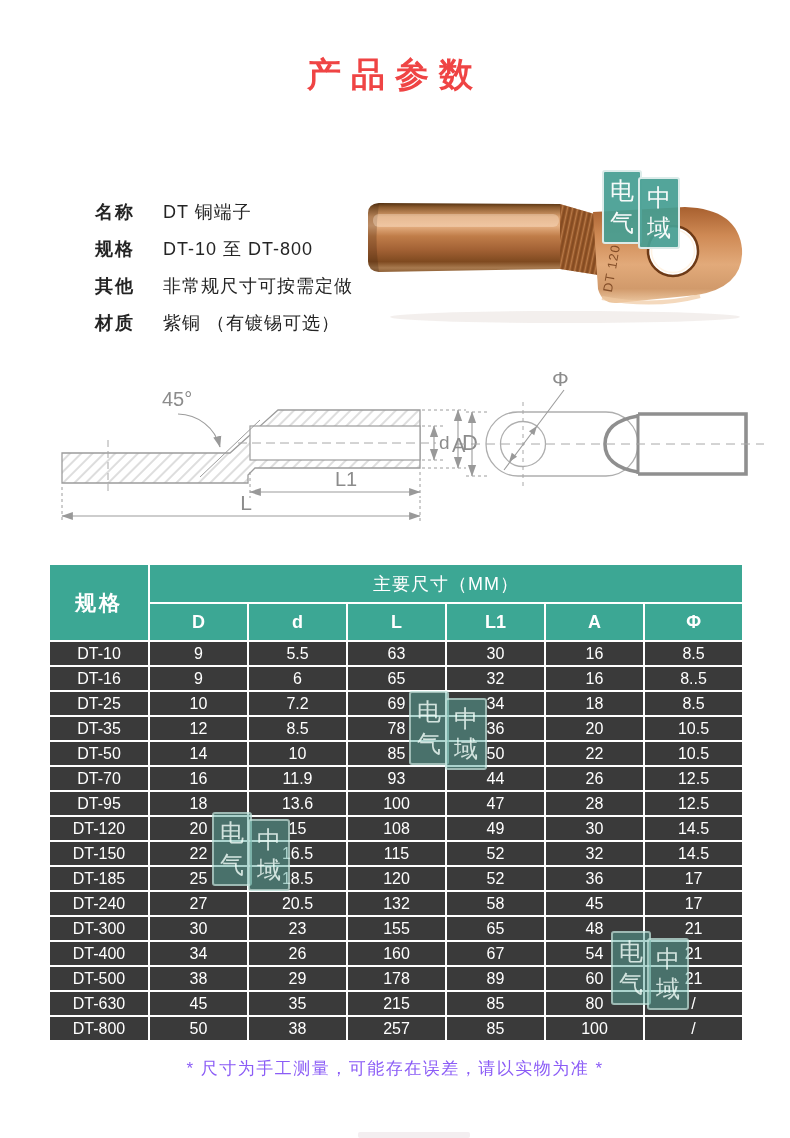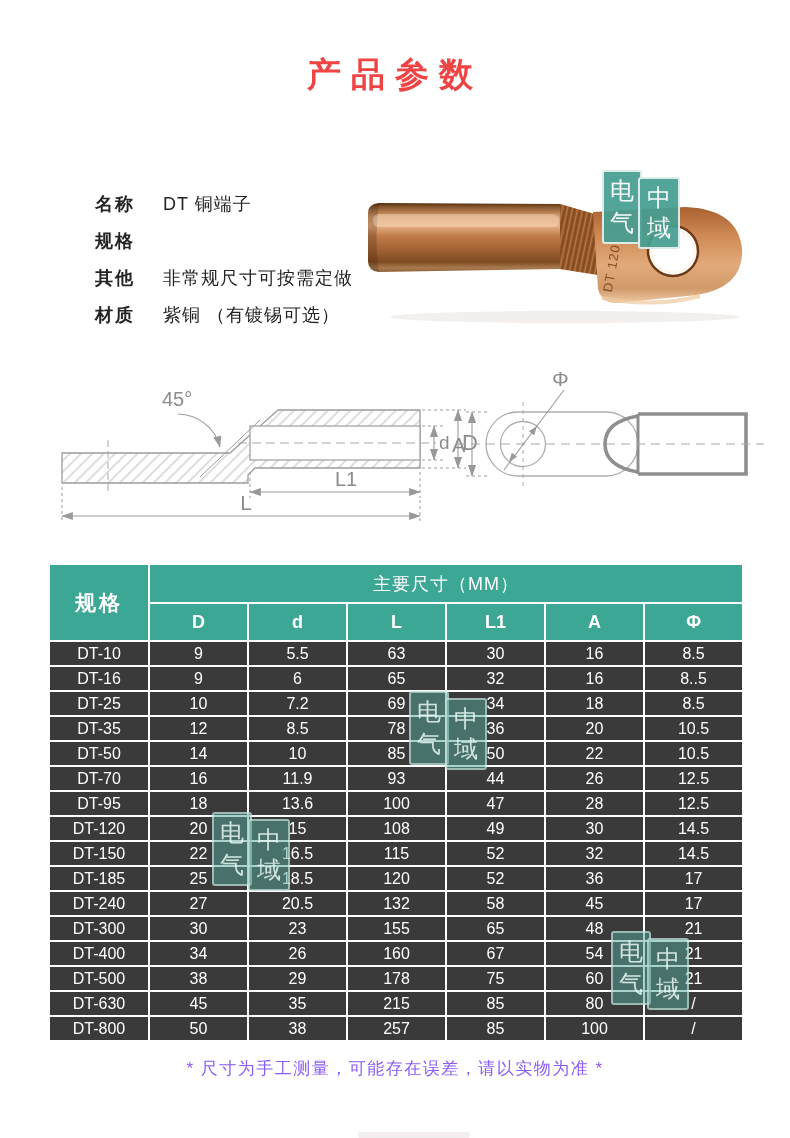--- a/index.html
+++ b/index.html
@@ -7,21 +7,21 @@
   body {
     width:790px; height:1138px; position:relative; overflow:hidden;
     font-family:"Liberation Sans", sans-serif; color:#222;
   }
   .title {
     position:absolute; top:52px; left:0; width:100%;
     text-align:center; font-size:34px; font-weight:600;
     letter-spacing:10px; color:#ef4444;
   }
   
-  .info { position:absolute; left:95px; top:192px; }
+  .info { position:absolute; left:95px; top:200px; }
   .info-row { display:flex; align-items:center; height:24px; margin-bottom:13px; font-size:18px; color:#242424; }
   .info-label { font-weight:700; width:46px; letter-spacing:2px; margin-right:22px; white-space:nowrap; }
   .info-value { font-weight:500; letter-spacing:1px; white-space:nowrap; }
 
   
   .photo-svg { position:absolute; left:355px; top:157px; }
   .draw-left  { position:absolute; left:50px;  top:380px; }
   .draw-right { position:absolute; left:448px; top:360px; }
   .draw-text { fill:#8c8c8c; font-family:"Liberation Sans",sans-serif; }
 
@@ -75,20 +75,21 @@
   <div class="info">
 
       <div class="info-row">
         <span class="info-label">名称</span>
         <span class="info-value">DT 铜端子</span>
       </div>
 
 
       <div class="info-row">
         <span class="info-label">规格</span>
+        <span class="info-value">DT-10 至 DT-800</span>
       </div>
 
       <div class="info-row">
         <span class="info-label">其他</span>
         <span class="info-value">非常规尺寸可按需定做</span>
       </div>
 
       <div class="info-row">
         <span class="info-label">材质</span>
         <span class="info-value">紫铜 （有镀锡可选）</span>
@@ -340,21 +341,21 @@
           <td>67</td>
           <td>54</td>
           <td>21</td>
         </tr>
 
         <tr>
           <td>DT-500</td>
           <td>38</td>
           <td>29</td>
           <td>178</td>
-          <td>75</td>
+          <td>89</td>
           <td>60</td>
           <td>21</td>
         </tr>
 
         <tr>
           <td>DT-630</td>
           <td>45</td>
           <td>35</td>
           <td>215</td>
           <td>85</td>

